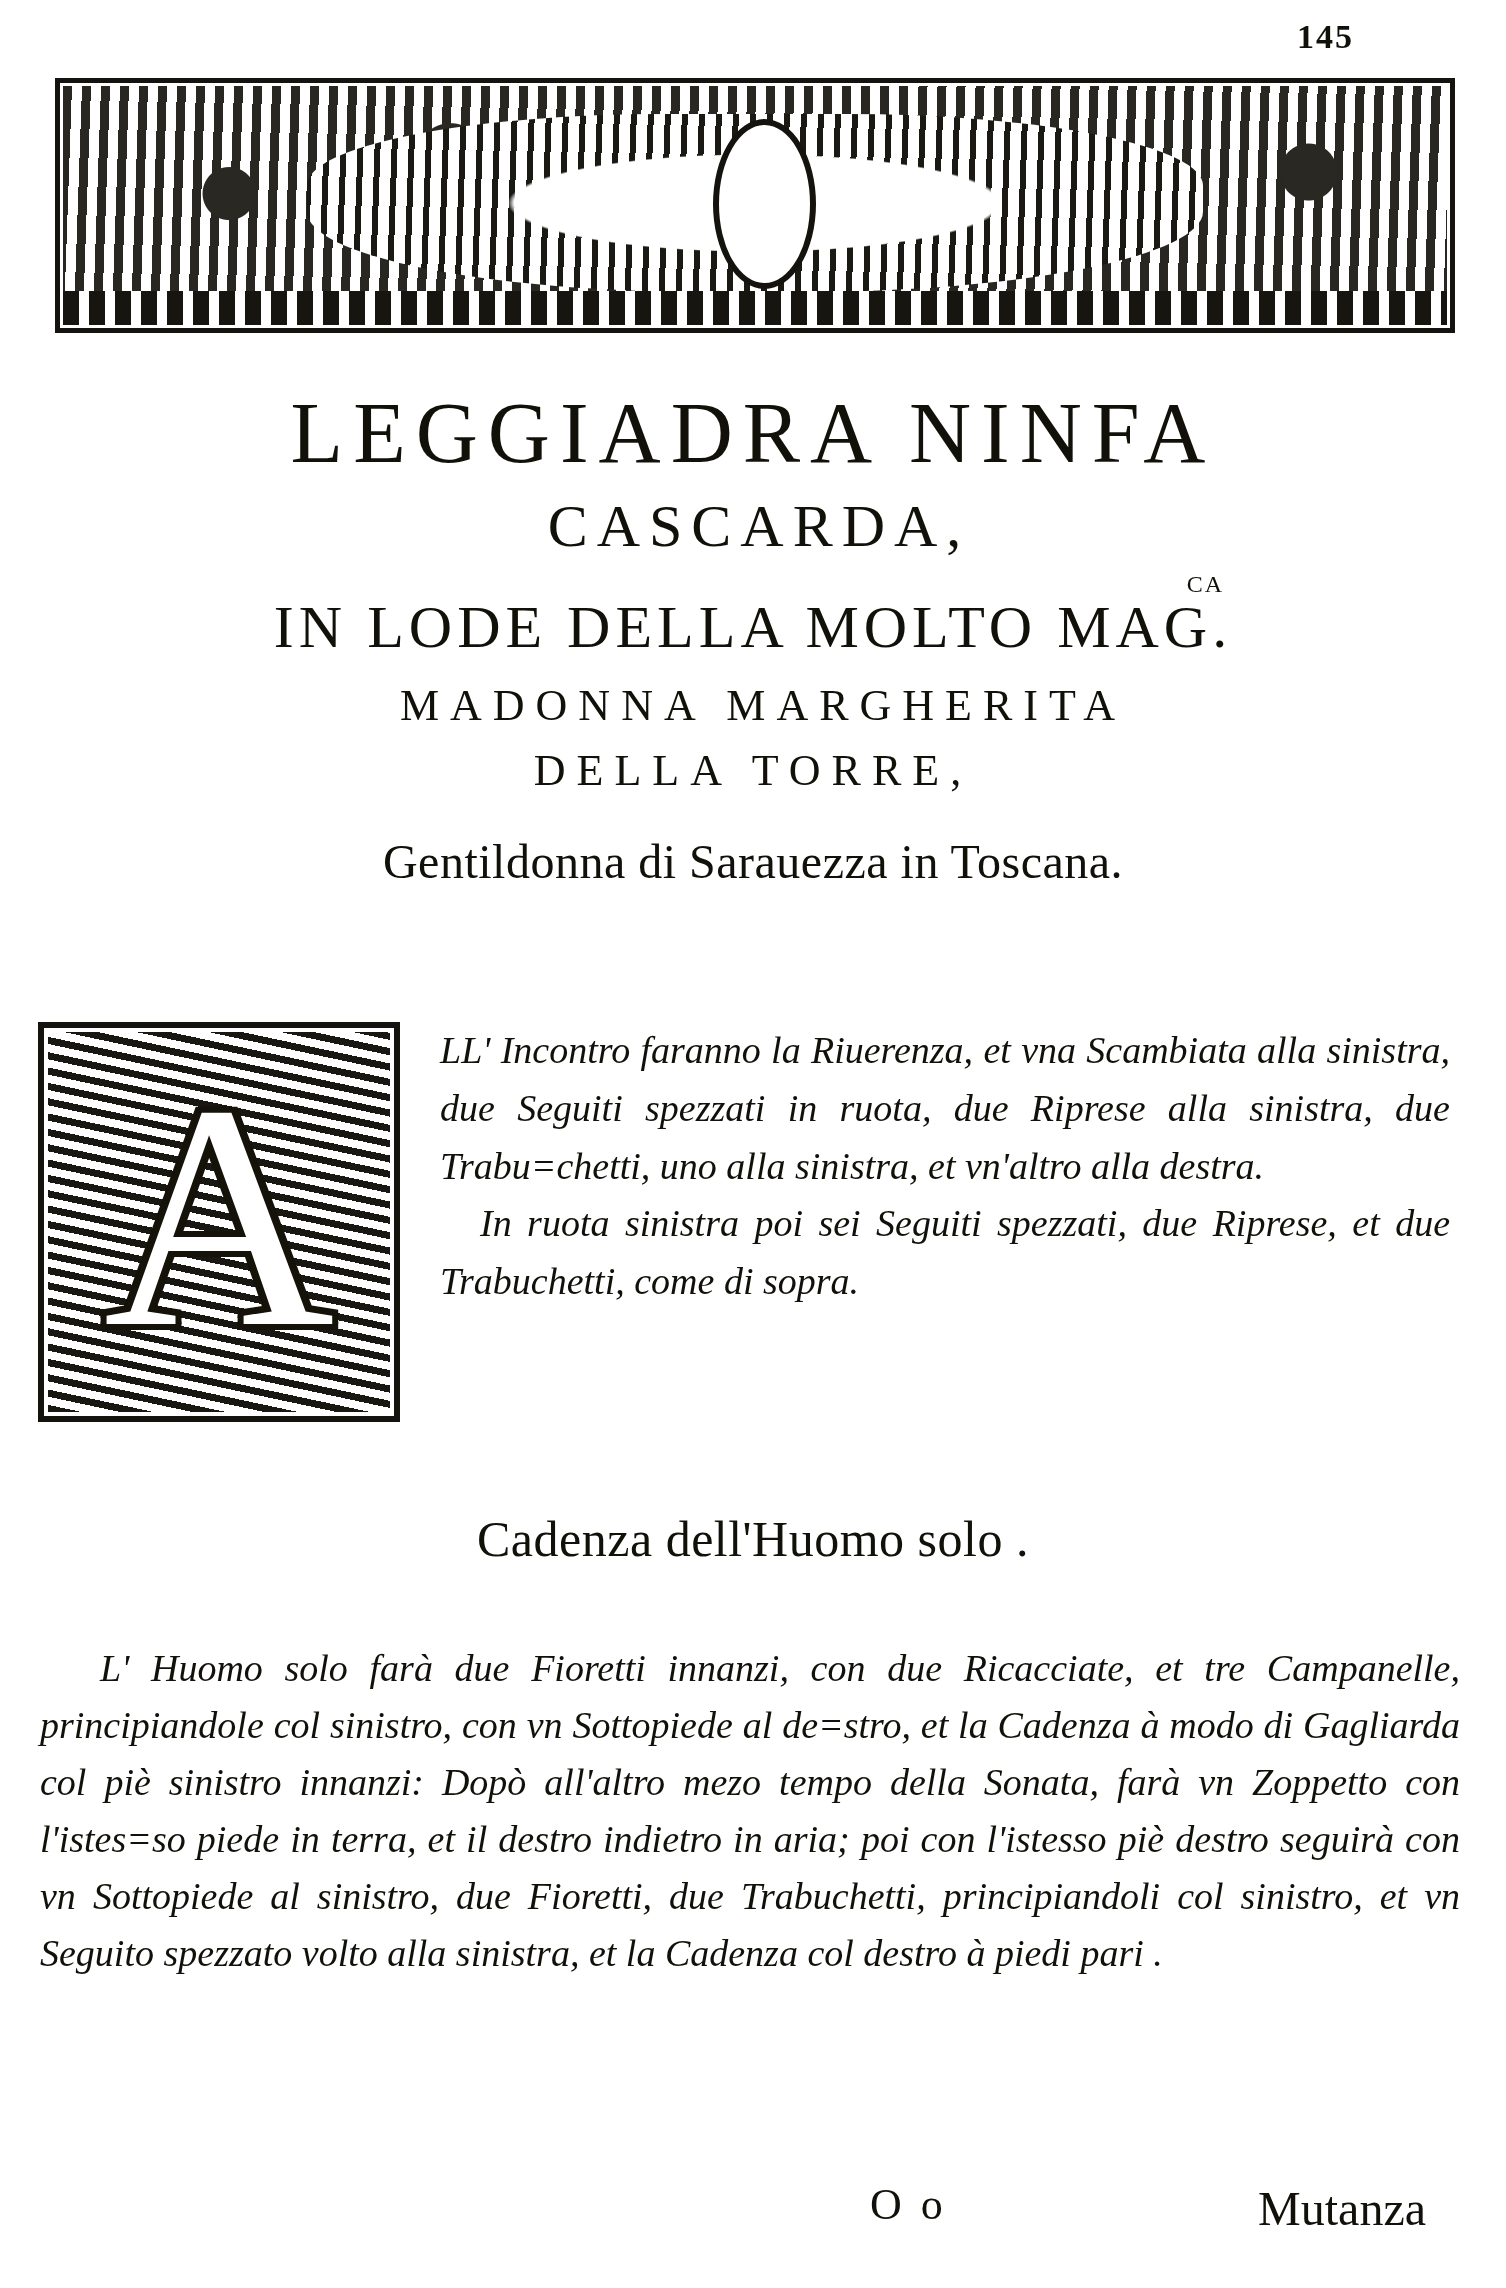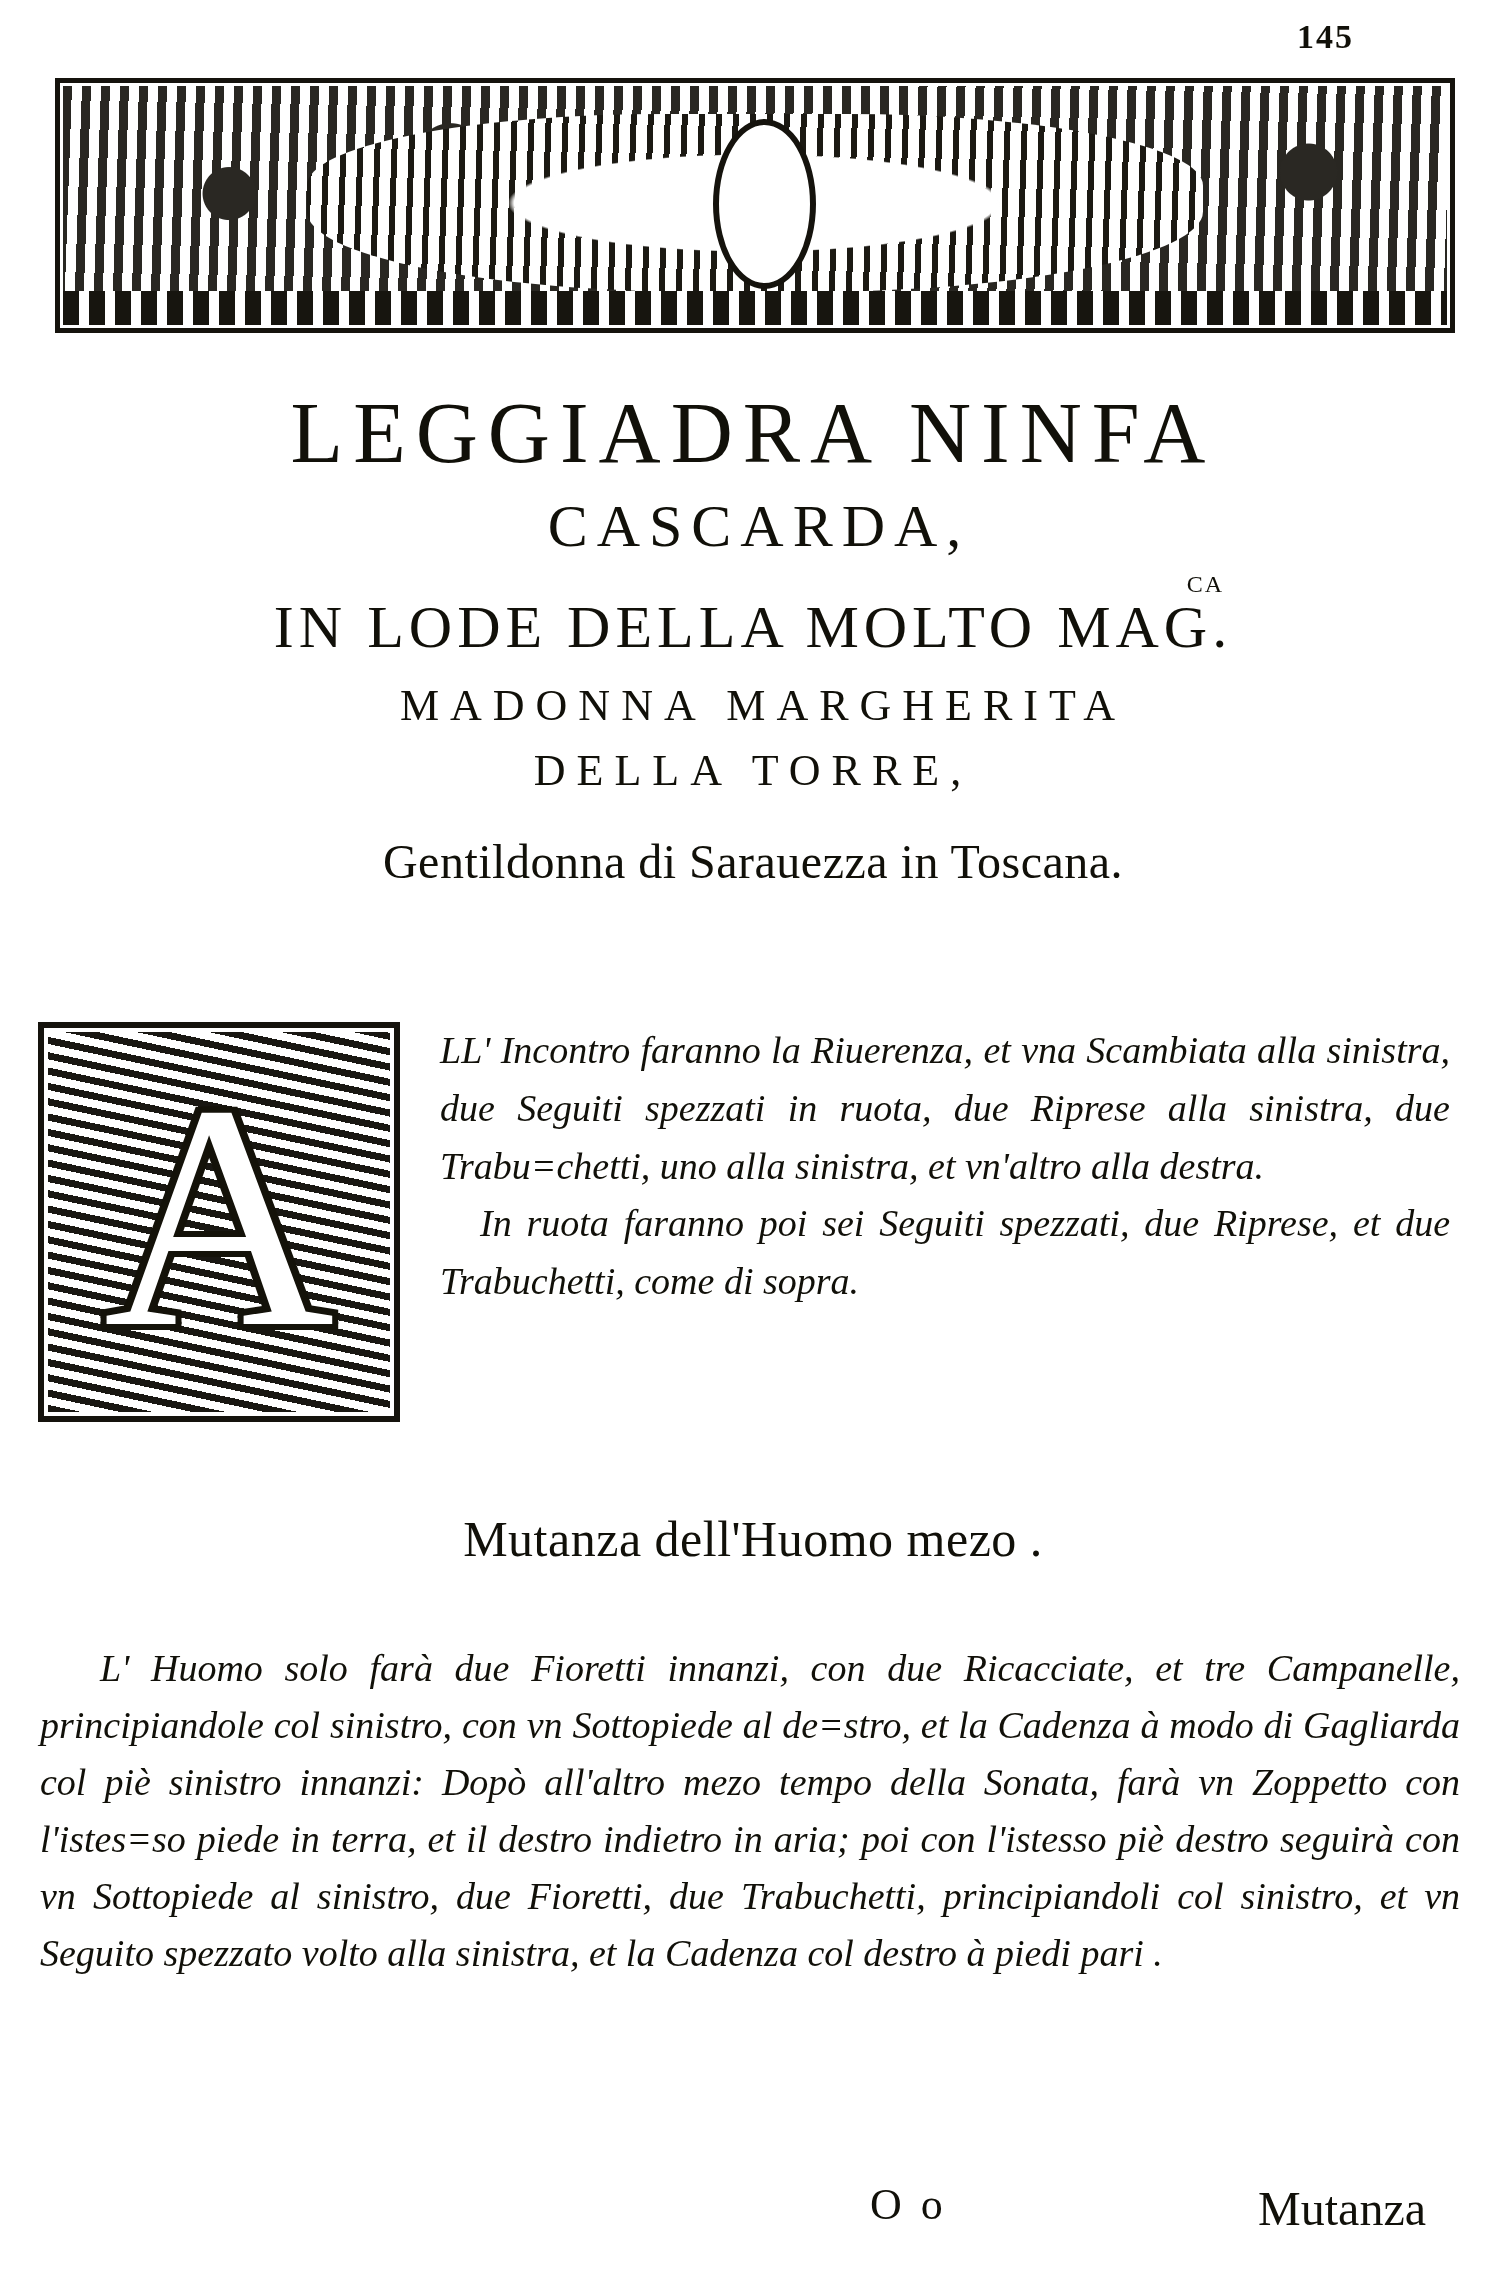--- a/index.html
+++ b/index.html
@@ -284,24 +284,24 @@
   </div>
 
   <div class="initial">
     <div class="init-frame"></div>
     <div class="init-tex"></div>
     <div class="init-letter">A</div>
   </div>
 
   <div class="para-1">
     <span>LL' Incontro faranno la Riuerenza, et vna Scambiata alla sinistra, due Seguiti spezzati in ruota, due Riprese alla sinistra, due Trabu=chetti, uno alla sinistra, et vn'altro alla destra.</span>
-    <span class="ind">In ruota faranno poi sei Seguiti spezzati, due Riprese, et due Trabuchetti, come di sopra.</span>
-  </div>
-
-  <div class="subhead">Mutanza dell'Huomo mezo .</div>
+    <span class="ind">In ruota sinistra poi sei Seguiti spezzati, due Riprese, et due Trabuchetti, come di sopra.</span>
+  </div>
+
+  <div class="subhead">Cadenza dell'Huomo solo .</div>
 
   <div class="para-2">L' Huomo solo farà due Fioretti innanzi, con due Ricacciate, et tre Campanelle, principiandole col sinistro, con vn Sottopiede al de=stro, et la Cadenza à modo di Gagliarda col piè sinistro innanzi: Dopò all'altro mezo tempo della Sonata, farà vn Zoppetto con l'istes=so piede in terra, et il destro indietro in aria; poi con l'istesso piè destro seguirà con vn Sottopiede al sinistro, due Fioretti, due Trabuchetti, principiandoli col sinistro, et vn Seguito spezzato volto alla sinistra, et la Cadenza col destro à piedi pari .</div>
 
   <div class="footline">
     <span class="signature">O o</span>
     <span class="catchword">Mutanza</span>
   </div>
 
 </div>
 

